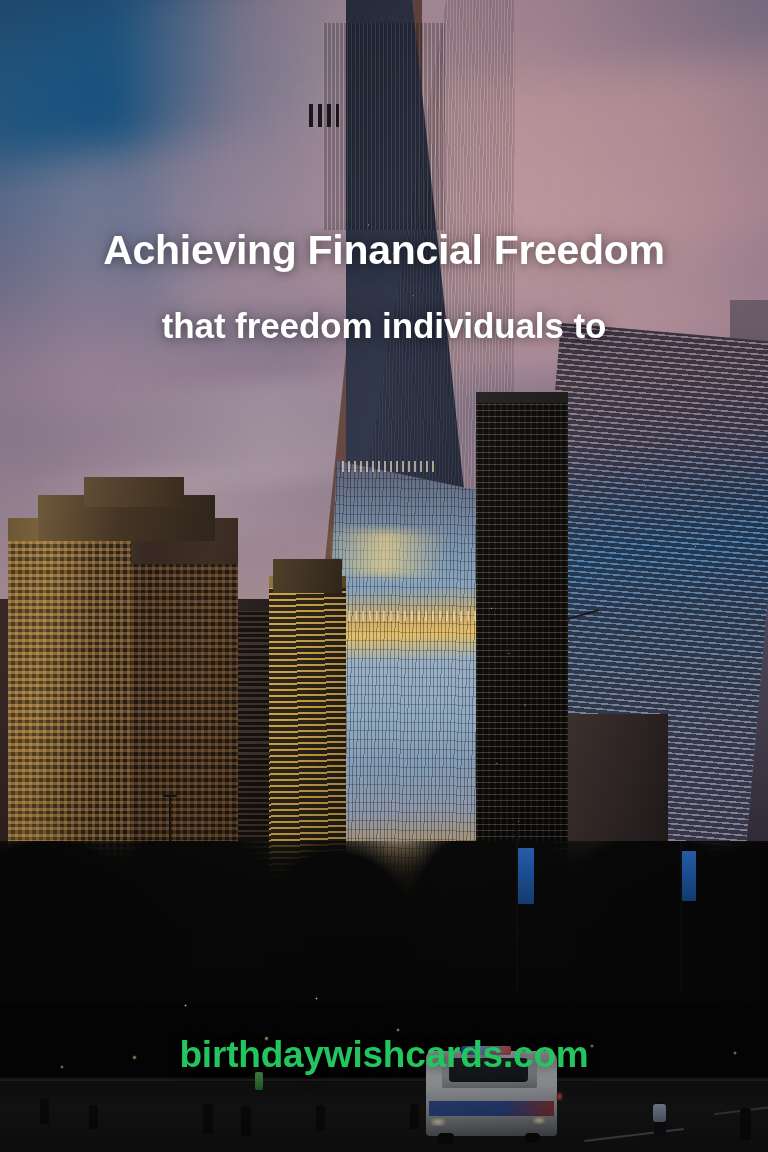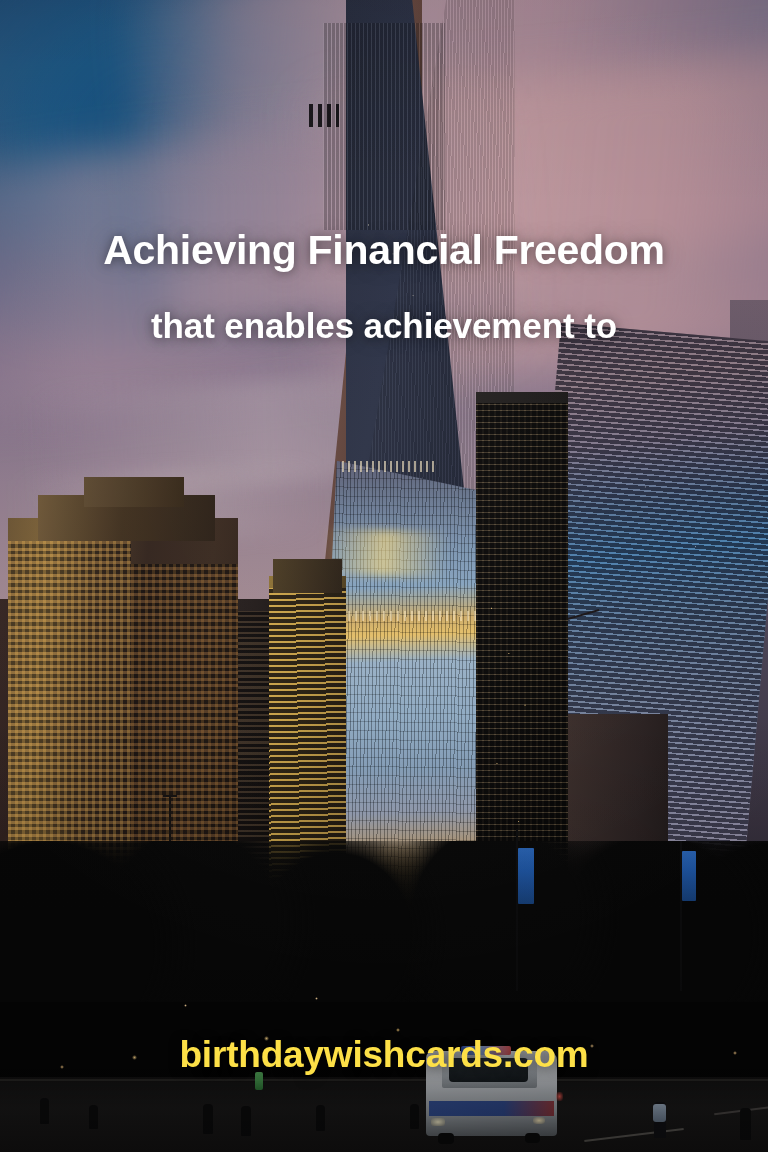--- a/index.html
+++ b/index.html
@@ -326,21 +326,21 @@
     font-weight:700;
     line-height:1.33;
     letter-spacing:-.1px;
     text-shadow:0 1px 10px rgba(0,0,0,.40), 0 0 24px rgba(0,0,0,.20);
     padding:0 92px;
   }
   .subtext .ln{display:block;}
   .site{
     position:absolute;left:0;right:0;top:1034px;
     text-align:center;
-    color:#fde047;
+    color:#22c55e;
     font-size:37px;
     font-weight:700;
     letter-spacing:-.2px;
     text-shadow:0 2px 12px rgba(0,0,0,.55);
   }
 
   
   .grade{position:absolute;inset:0;pointer-events:none;
     background:
       radial-gradient(ellipse 120% 78% at 50% 38%, rgba(255,255,255,.035), rgba(0,0,0,0) 62%),
@@ -459,19 +459,19 @@
     <div class="sil suv-wheel-r"></div>
 
     <div class="grade"></div>
   </div>
 
   <div class="overlay">
 
     <div class="headline">Achieving Financial Freedom</div>
 
     <div class="subtext">
-      <span class="ln">that enables achievement to</span>
+      <span class="ln">that freedom individuals to</span>
     </div>
 
     <div class="site">birthdaywishcards.com</div>
   </div>
 
 </div>
 
 </body></html>

